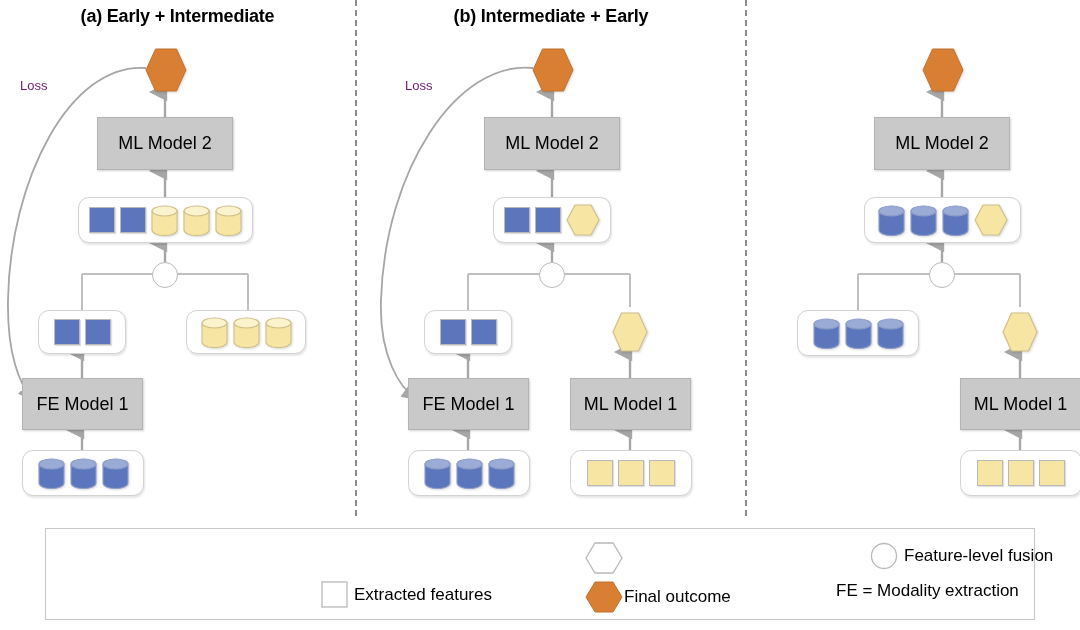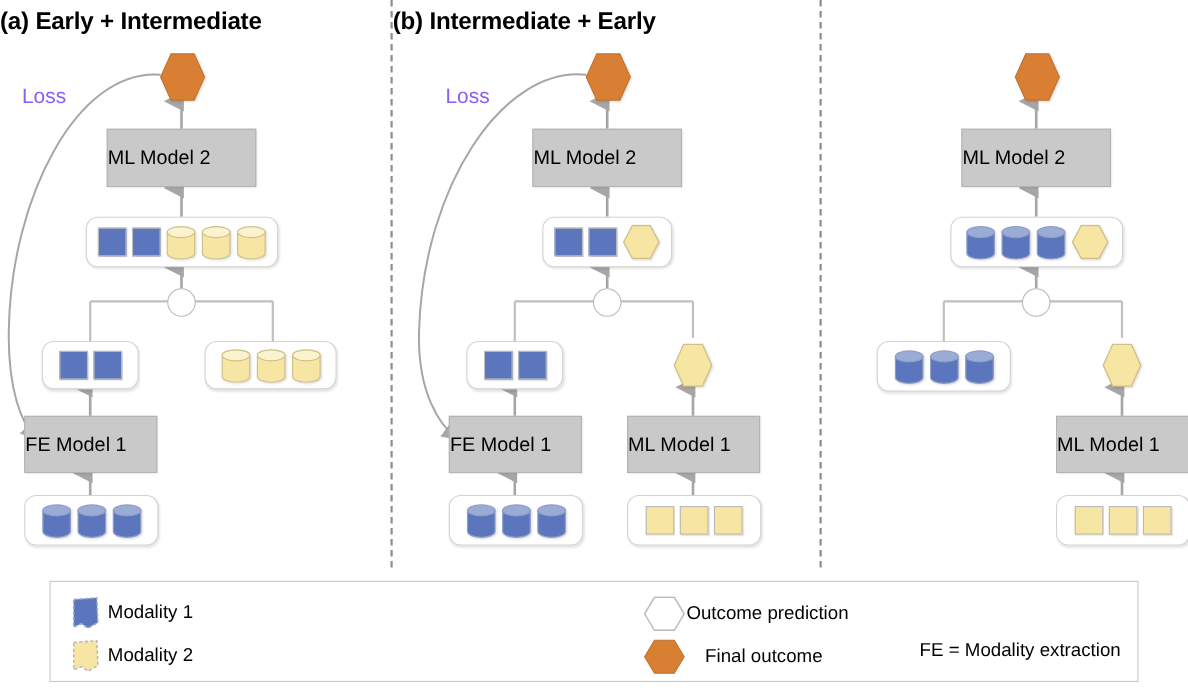--- a/index.html
+++ b/index.html
@@ -1,27 +1,27 @@
 <!DOCTYPE html>
 <html><head>
 <meta charset="utf-8">
 <style>
   html,body{margin:0;padding:0;background:#ffffff;}
   body{width:1080px;height:630px;position:relative;overflow:hidden;
        font-family:"Liberation Sans","DejaVu Sans",sans-serif;color:#000;}
   .panel{position:absolute;top:0;height:520px;}
-  .ptitle{position:absolute;top:6px;width:100%;
-          font-size:22px;font-weight:bold;letter-spacing:-0.2px;}
+  .ptitle{position:absolute;top:6px;width:100%;text-align:center;
+          font-size:18px;font-weight:bold;letter-spacing:-0.2px;}
   .vsep{position:absolute;top:0;width:0;border-left:2px dashed #8c8c8c;height:516px;}
 
   
   .node{position:absolute;box-sizing:border-box;}
 
   .mlbox{background:#c9c9c9;border:1px solid #b3b3b3;
-         display:flex;align-items:center;
+         display:flex;align-items:center;justify-content:center;
          font-size:18px;color:#000;box-shadow:1px 1px 2px rgba(0,0,0,.18);}
 
   .group{background:#fff;border:1.6px solid #d3d3d3;border-radius:11px;
          display:flex;align-items:center;justify-content:center;gap:5px;
          box-shadow:1px 1.5px 2px rgba(0,0,0,.10);padding:0 7px;}
 
   .sq{width:26px;height:26px;border:1.5px solid #b9b9b9;box-sizing:border-box;
       box-shadow:1px 1px 1px rgba(0,0,0,.12);}
   .sq.blue{background:#5b76bd;}
   .sq.yellow{background:#f7e6a3;}
@@ -29,21 +29,21 @@
   .cyl{width:27px;height:30px;position:relative;
        filter:drop-shadow(1px 1px 1px rgba(0,0,0,.15));}
   .cyl svg{display:block;}
 
   .hex{filter:drop-shadow(1px 1px 1px rgba(0,0,0,.15));}
   .hex svg{display:block;}
 
   .fuse{width:26px;height:26px;border-radius:50%;background:#fff;
         border:1.6px solid #b9b9b9;box-sizing:border-box;}
 
-  .loss-label{position:absolute;font-size:19px;color:#8b5cf6;}
+  .loss-label{position:absolute;font-size:13px;color:#701a75;}
 
   svg.conn{position:absolute;left:0;top:0;overflow:visible;pointer-events:none;}
 
   
   #legend{position:absolute;left:45px;top:528px;width:990px;height:92px;
           border:1.3px solid #c8c8c8;box-sizing:border-box;background:#fff;}
   .lrow{position:absolute;display:flex;align-items:center;}
   .lglyph{width:40px;display:flex;align-items:center;justify-content:center;}
   .ltext{font-size:17px;white-space:nowrap;}
   .blob{width:26px;height:30px;}
@@ -352,56 +352,55 @@
 
   <div class="node group" style="left:213px;top:450px;width:122px;height:46px;">
     <div class="sq yellow"></div>
     <div class="sq yellow"></div>
     <div class="sq yellow"></div>
   </div>
 </div>
 
 <div id="legend">
 
-  <div class="lrow" style="left:12px;top:13px;">
+
+
+
+  <div class="lrow" style="left:268px;top:52px;">
     <span class="lglyph">
-      <svg class="blob" viewBox="0 0 26 30">
-          <path d="M2,3 L23,1.5 L24,24 L15,29 L9,25 L2,28 Z" fill="#5b76bd" stroke="#9aa9cf" stroke-width="1.4" stroke-dasharray="3,2"></path>
+      <svg width="27" height="27" viewBox="0 0 27 27">
+          <rect x="1" y="1" width="25" height="25" fill="#ffffff" stroke="#b9b9b9" stroke-width="1.3"></rect>
         </svg>
     </span>
-    <span class="ltext">Modality 1</span>
-  </div>
-
-  <div class="lrow" style="left:12px;top:52px;">
-    <span class="lglyph">
-      <svg class="blob" viewBox="0 0 26 30">
-          <path d="M2,3 L23,1.5 L24,24 L15,29 L9,25 L2,28 Z" fill="#f7e6a3" stroke="#b8b8b8" stroke-width="1.4" stroke-dasharray="3,2"></path>
-        </svg>
-    </span>
-    <span class="ltext">Modality 2</span>
-  </div>
-
-
+    <span class="ltext">Extracted features</span>
+  </div>
 
   <div class="lrow" style="left:538px;top:13px;">
     <span class="lglyph">
       <svg width="38" height="32" viewBox="0 0 38 32">
           <polygon points="10,1 28,1 37,16 28,31 10,31 1,16" fill="#ffffff" stroke="#b9b9b9" stroke-width="1.3"></polygon>
         </svg>
     </span>
-    <span class="ltext">Outcome prediction</span>
-  </div>
-
-  <div class="lrow" style="left:538px;top:52px;gap:17px;">
+  </div>
+
+  <div class="lrow" style="left:538px;top:52px;">
     <span class="lglyph">
       <svg width="38" height="32" viewBox="0 0 38 32">
           <polygon points="10,1 28,1 37,16 28,31 10,31 1,16" fill="#d97f34" stroke="#c2722f" stroke-width="1"></polygon>
         </svg>
     </span>
     <span class="ltext">Final outcome</span>
   </div>
 
+  <div class="lrow" style="left:818px;top:13px;">
+    <span class="lglyph">
+      <svg width="28" height="28" viewBox="0 0 28 28">
+          <circle cx="14" cy="14" r="12.5" fill="#ffffff" stroke="#b9b9b9" stroke-width="1.3"></circle>
+        </svg>
+    </span>
+    <span class="ltext">Feature-level fusion</span>
+  </div>
 
   <div class="lrow" style="left:790px;top:52px;">
     <span class="ltext">FE = Modality extraction</span>
   </div>
 
 </div>
 
 </body></html>

